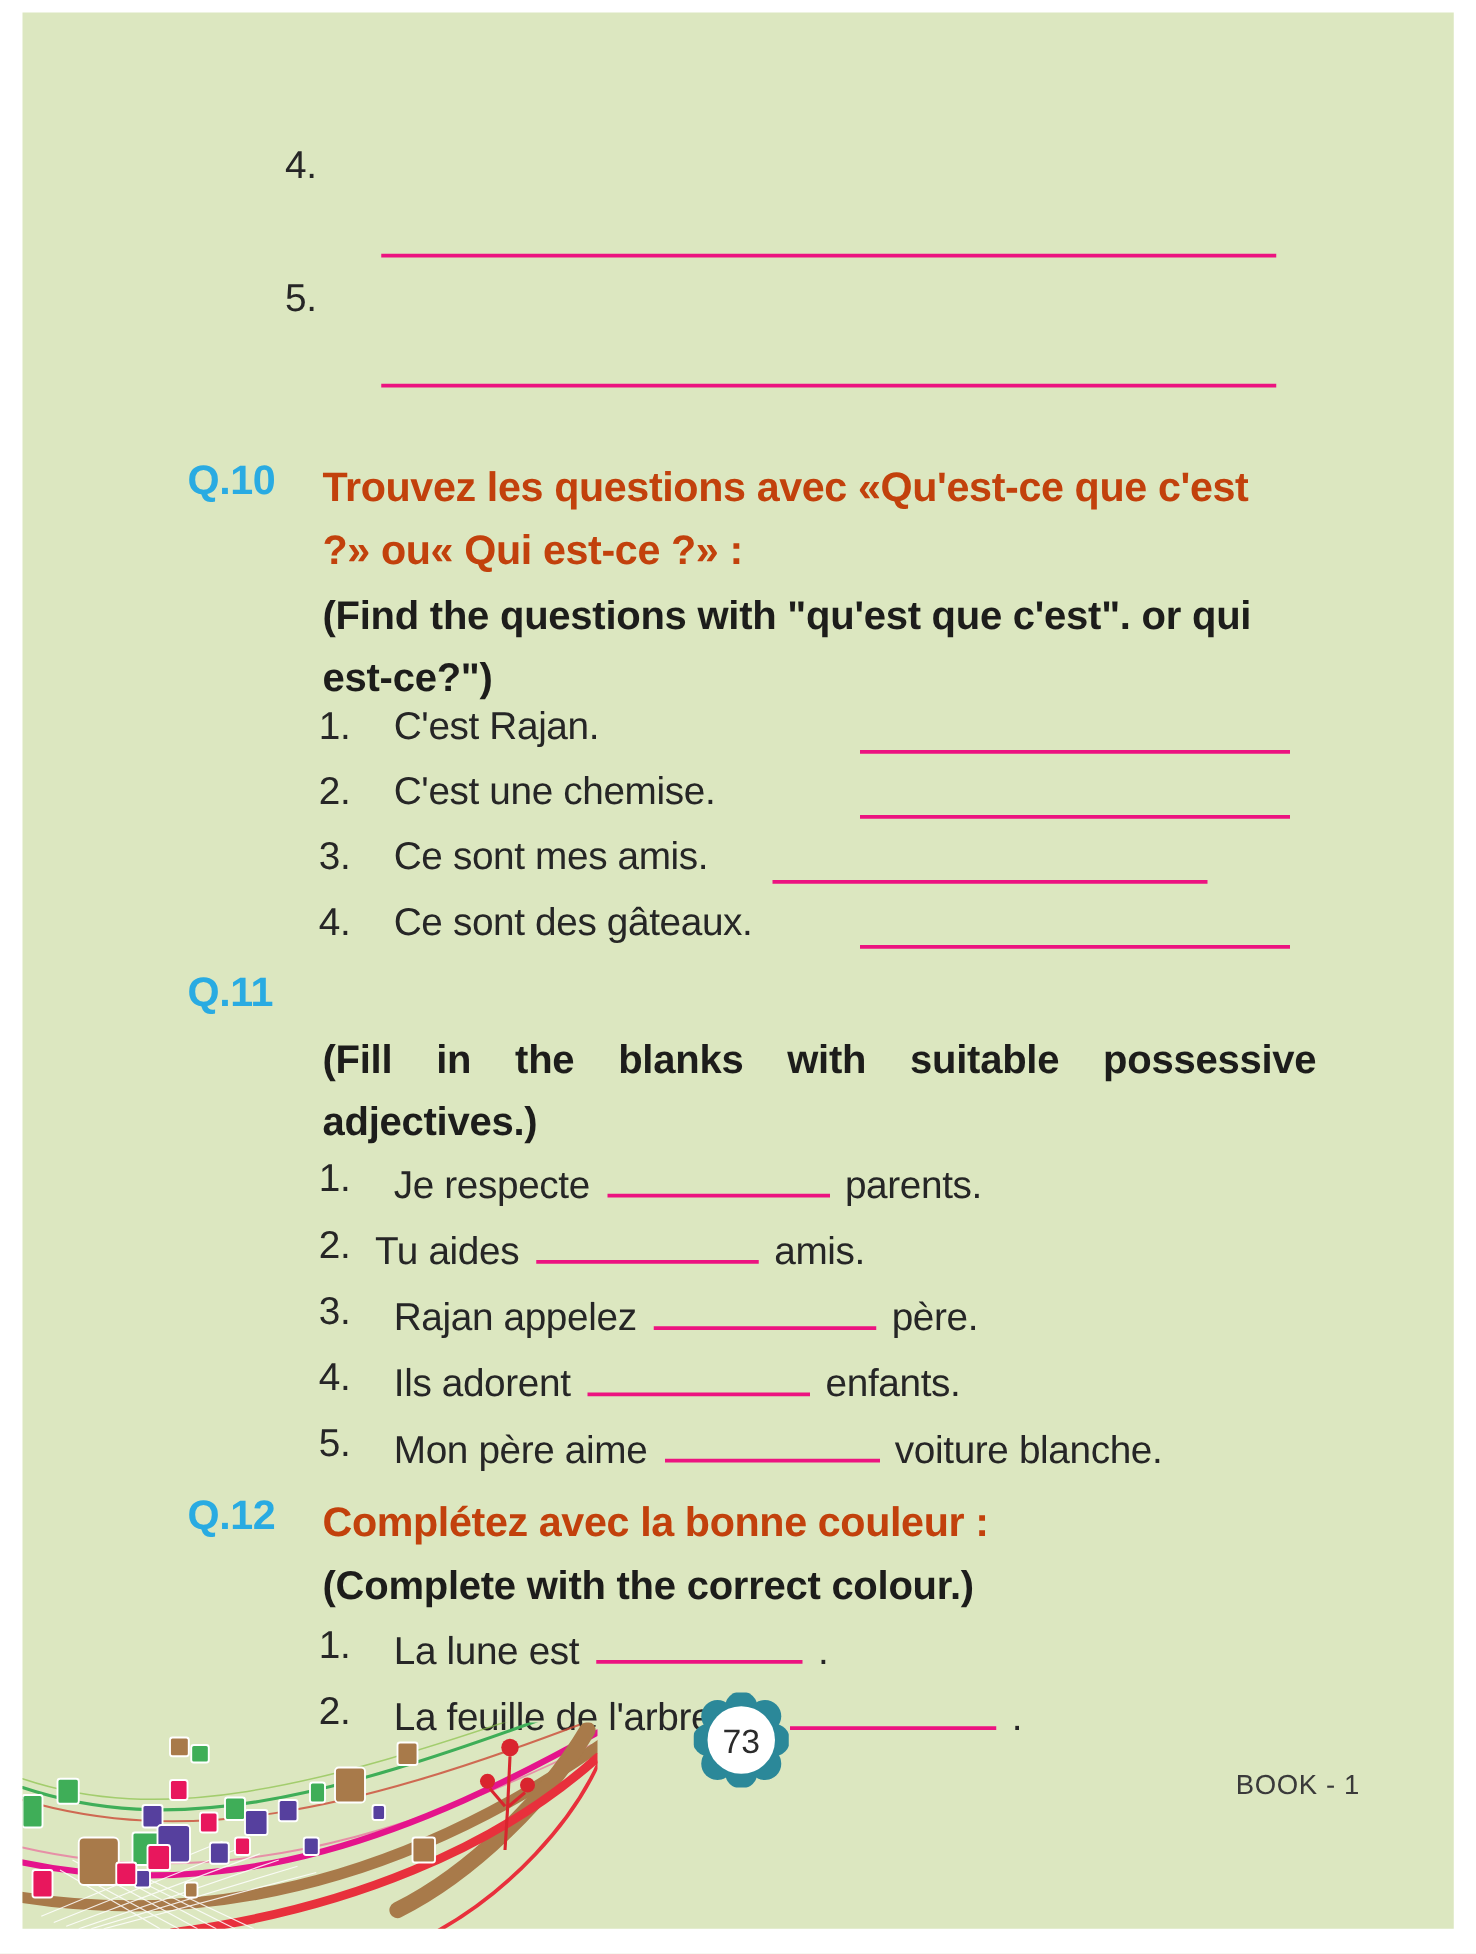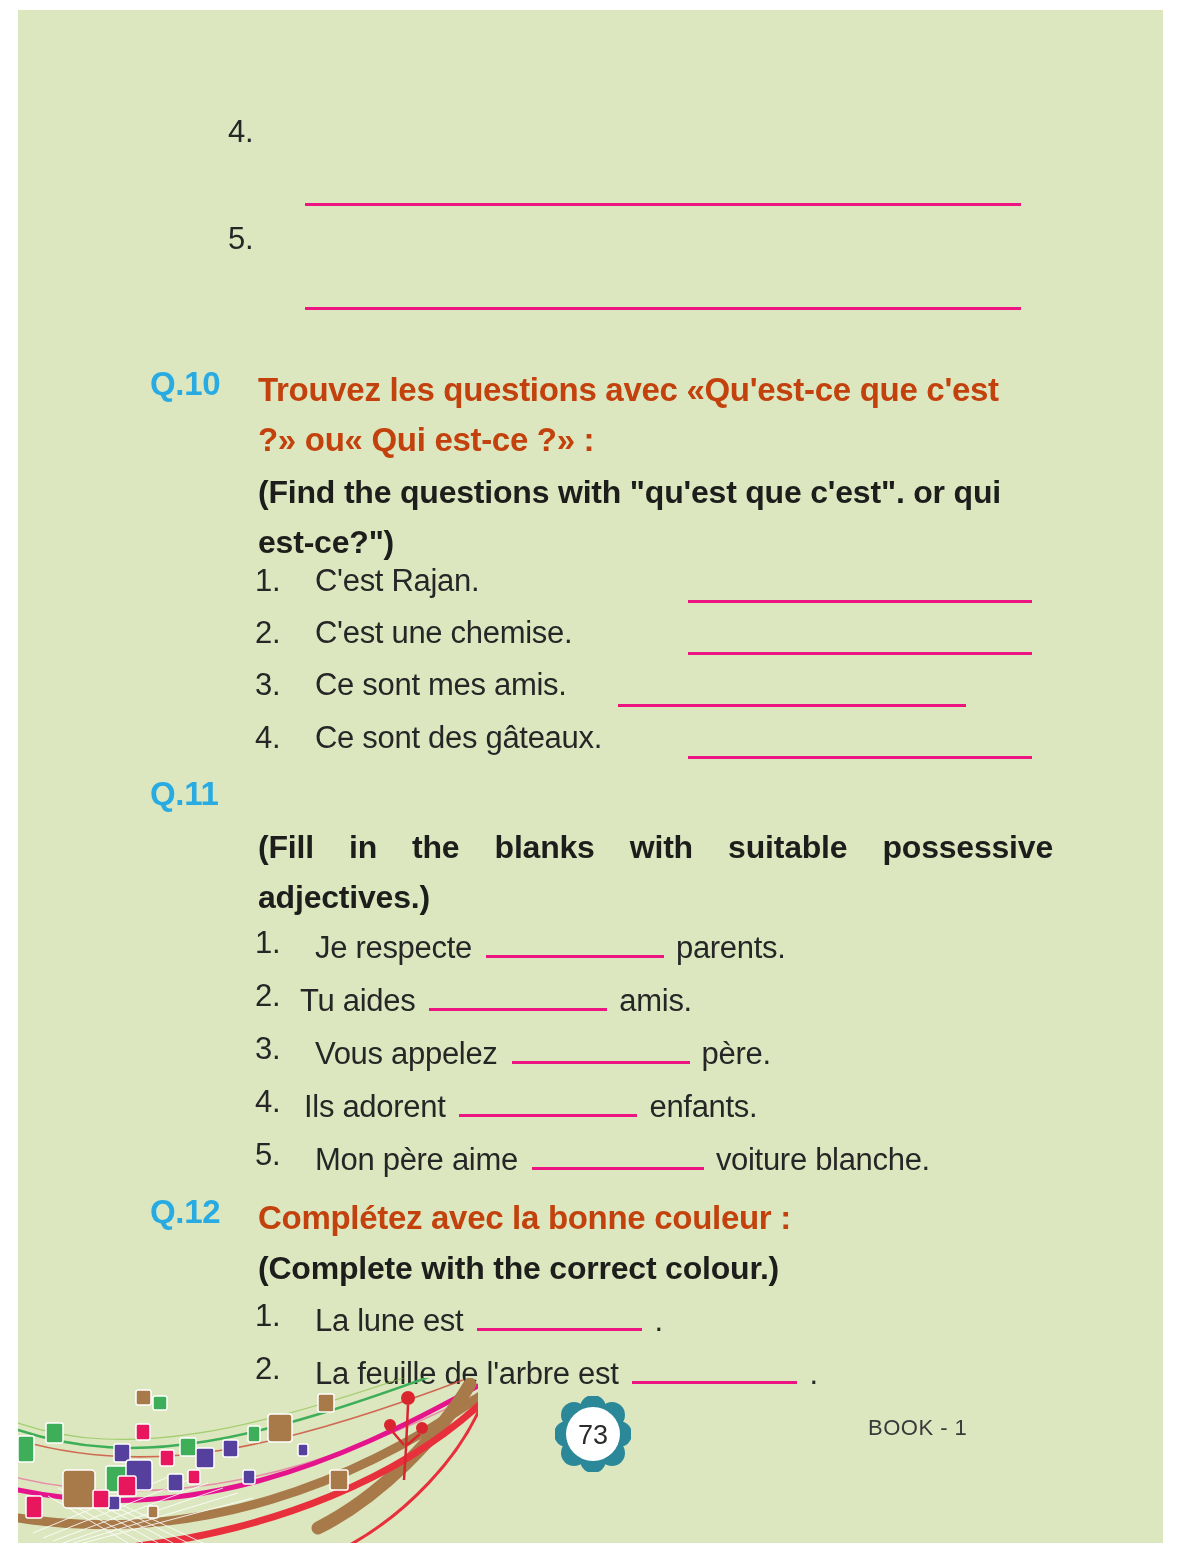--- a/index.html
+++ b/index.html
@@ -28,24 +28,24 @@
   .qtitle{
     position:absolute;left:240px;width:800px;color:#c2410c;font-weight:bold;
     font-size:33px;line-height:50px;letter-spacing:-0.3px;
   }
   .qen{
     position:absolute;left:240px;width:795px;color:#1d1d1b;font-weight:bold;
     font-size:32px;line-height:50px;letter-spacing:-0.2px;
   }
   .qen .spread{text-align:justify;text-align-last:justify;}
   .book{
-    position:absolute;left:850px;top:1405px;width:220px;text-align:left;
+    position:absolute;left:850px;top:1405px;width:220px;text-align:right;
     font-size:22px;color:#3a3a3a;letter-spacing:0.5px;
   }
-  .badge{position:absolute;left:537px;top:1386px;width:76px;height:76px;}
+  .badge{position:absolute;left:537px;top:1344px;width:76px;height:76px;}
   .badge .pagenum{
     position:absolute;left:0;top:24px;width:76px;text-align:center;
     font-size:27px;color:#2b2b2b;
   }
   .deco{position:absolute;left:0;top:1368px;width:460px;height:165px;}
 </style>
 </head>
 <body>
 
 <div class="page">
@@ -105,26 +105,26 @@
     <span class="flow" style="left:297px"><span>Je respecte</span><span class="blank-inline" style="width:178px"></span><span>parents.</span></span>
   </div>
 
   <div class="li" style="top:968px">
     <span class="num" style="left:237px">2.</span>
     <span class="flow" style="left:282px"><span>Tu aides</span><span class="blank-inline" style="width:178px"></span><span>amis.</span></span>
   </div>
 
   <div class="li" style="top:1021px">
     <span class="num" style="left:237px">3.</span>
-    <span class="flow" style="left:297px"><span>Vous appelez</span><span class="blank-inline" style="width:178px"></span><span>père.</span></span>
+    <span class="flow" style="left:297px"><span>Rajan appelez</span><span class="blank-inline" style="width:178px"></span><span>père.</span></span>
   </div>
 
   <div class="li" style="top:1074px">
     <span class="num" style="left:237px">4.</span>
-    <span class="flow" style="left:286px"><span>Ils adorent</span><span class="blank-inline" style="width:178px"></span><span>enfants.</span></span>
+    <span class="flow" style="left:297px"><span>Ils adorent</span><span class="blank-inline" style="width:178px"></span><span>enfants.</span></span>
   </div>
 
   <div class="li" style="top:1127px">
     <span class="num" style="left:237px">5.</span>
     <span class="flow" style="left:297px"><span>Mon père aime</span><span class="blank-inline" style="width:172px"></span><span>voiture blanche.</span></span>
   </div>
 
   <div class="qlabel" style="top:1183px">Q.12</div>
   <div class="qtitle" style="top:1183px">
     <div>Complétez avec la bonne couleur :</div>

